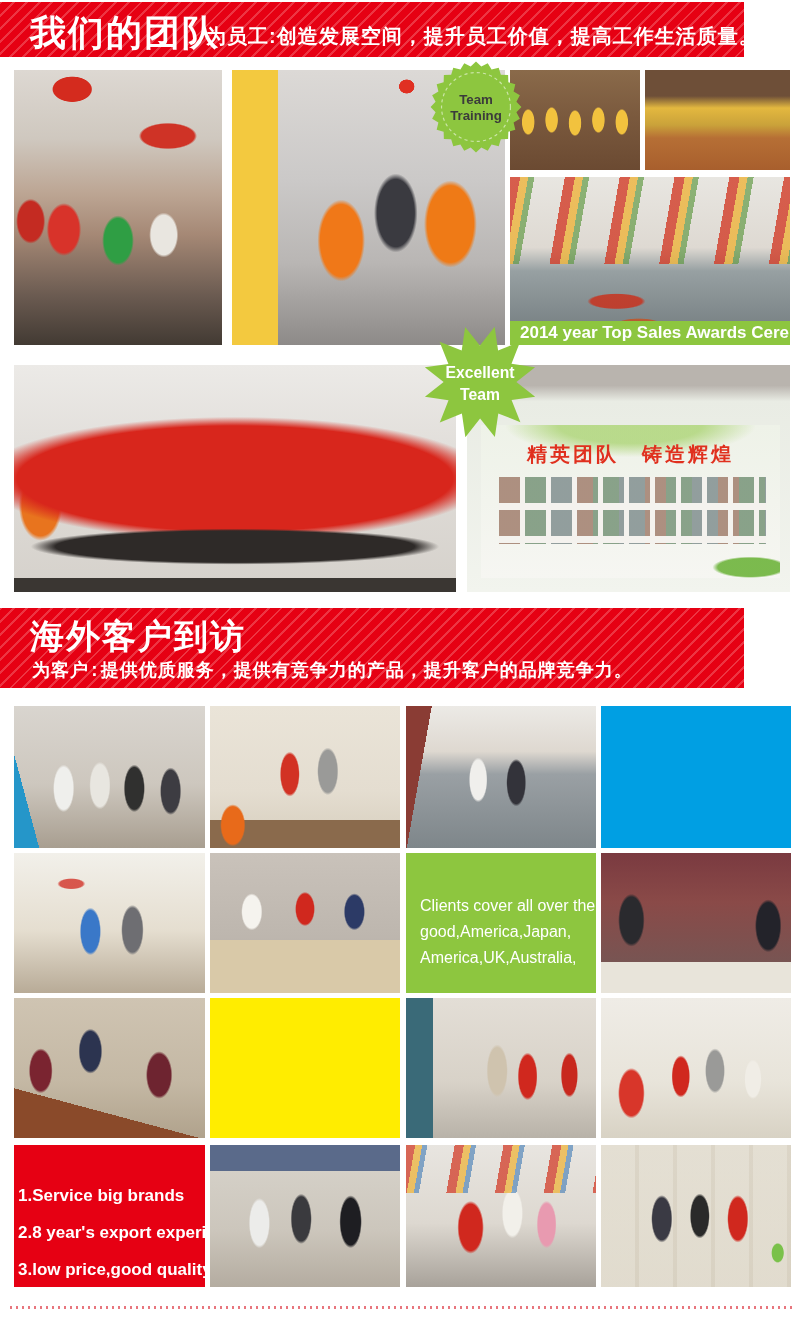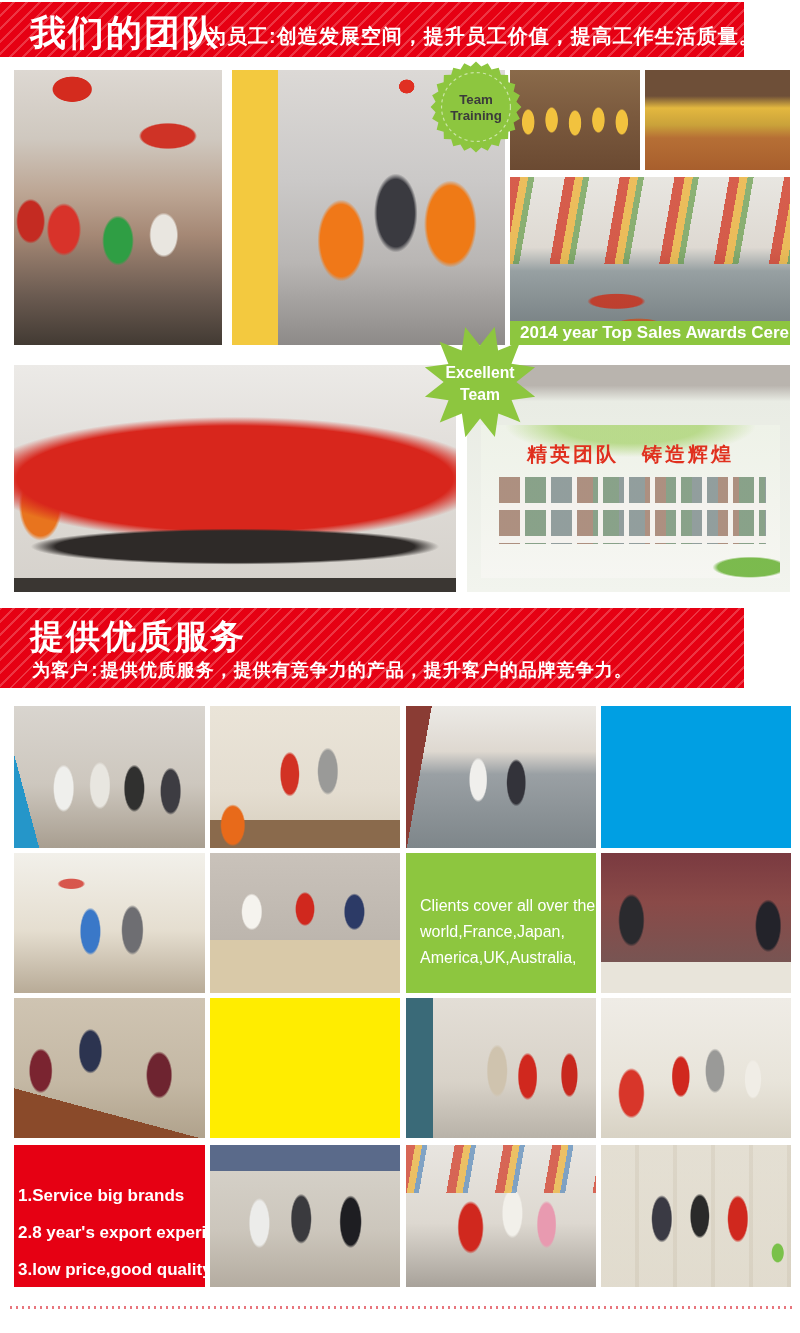--- a/index.html
+++ b/index.html
@@ -220,34 +220,34 @@
 
   <div class="badge" id="badge-excellent">
     <svg viewBox="0 0 120 120" width="118" height="118">
       <polygon fill="#8dc63f" points="74.9,3.9 78.4,27.9 100.9,18.9 92.0,41.4 116.0,44.9 97.0,59.9 116.1,74.9 92.1,78.4 101.1,100.9 78.6,92.0 75.1,116.0 60.1,97.0 45.1,116.1 41.6,92.1 19.1,101.1 28.0,78.6 4.0,75.1 23.0,60.1 3.9,45.1 27.9,41.6 18.9,19.1 41.4,28.0 44.9,4.0 59.9,23.0"></polygon>
       <text x="60" y="56" text-anchor="middle">Excellent</text>
       <text x="60" y="78" text-anchor="middle">Team</text>
     </svg>
   </div>
 
   <div class="banner" id="banner-customers">
-    <div class="big">提供优质服务</div>
+    <div class="big">海外客户到访</div>
     <div class="sub">为客户:提供优质服务，提供有竞争力的产品，提升客户的品牌竞争力。</div>
   </div>
 
   <div class="ph r1 c1" id="ph-cust-a"></div>
   <div class="ph r1 c2" id="ph-cust-b"></div>
   <div class="ph r1 c3" id="ph-cust-c"></div>
   <div class="ph r1 c4" id="block-blue"></div>
 
   <div class="ph r2 c1" id="ph-cust-d"></div>
   <div class="ph r2 c2" id="ph-cust-e"></div>
   <div class="ph r2 c3" id="block-clients">
     <div class="line">Clients cover all over the</div>
-    <div class="line">world,France,Japan,</div>
+    <div class="line">good,America,Japan,</div>
     <div class="line">America,UK,Australia,</div>
   </div>
   <div class="ph r2 c4" id="ph-cust-f"></div>
 
   <div class="ph r3 c1" id="ph-cust-g"></div>
   <div class="ph r3 c2" id="block-yellow"></div>
   <div class="ph r3 c3" id="ph-cust-h"></div>
   <div class="ph r3 c4" id="ph-cust-i"></div>
 
   <div class="ph r4 c1" id="block-advantages">

